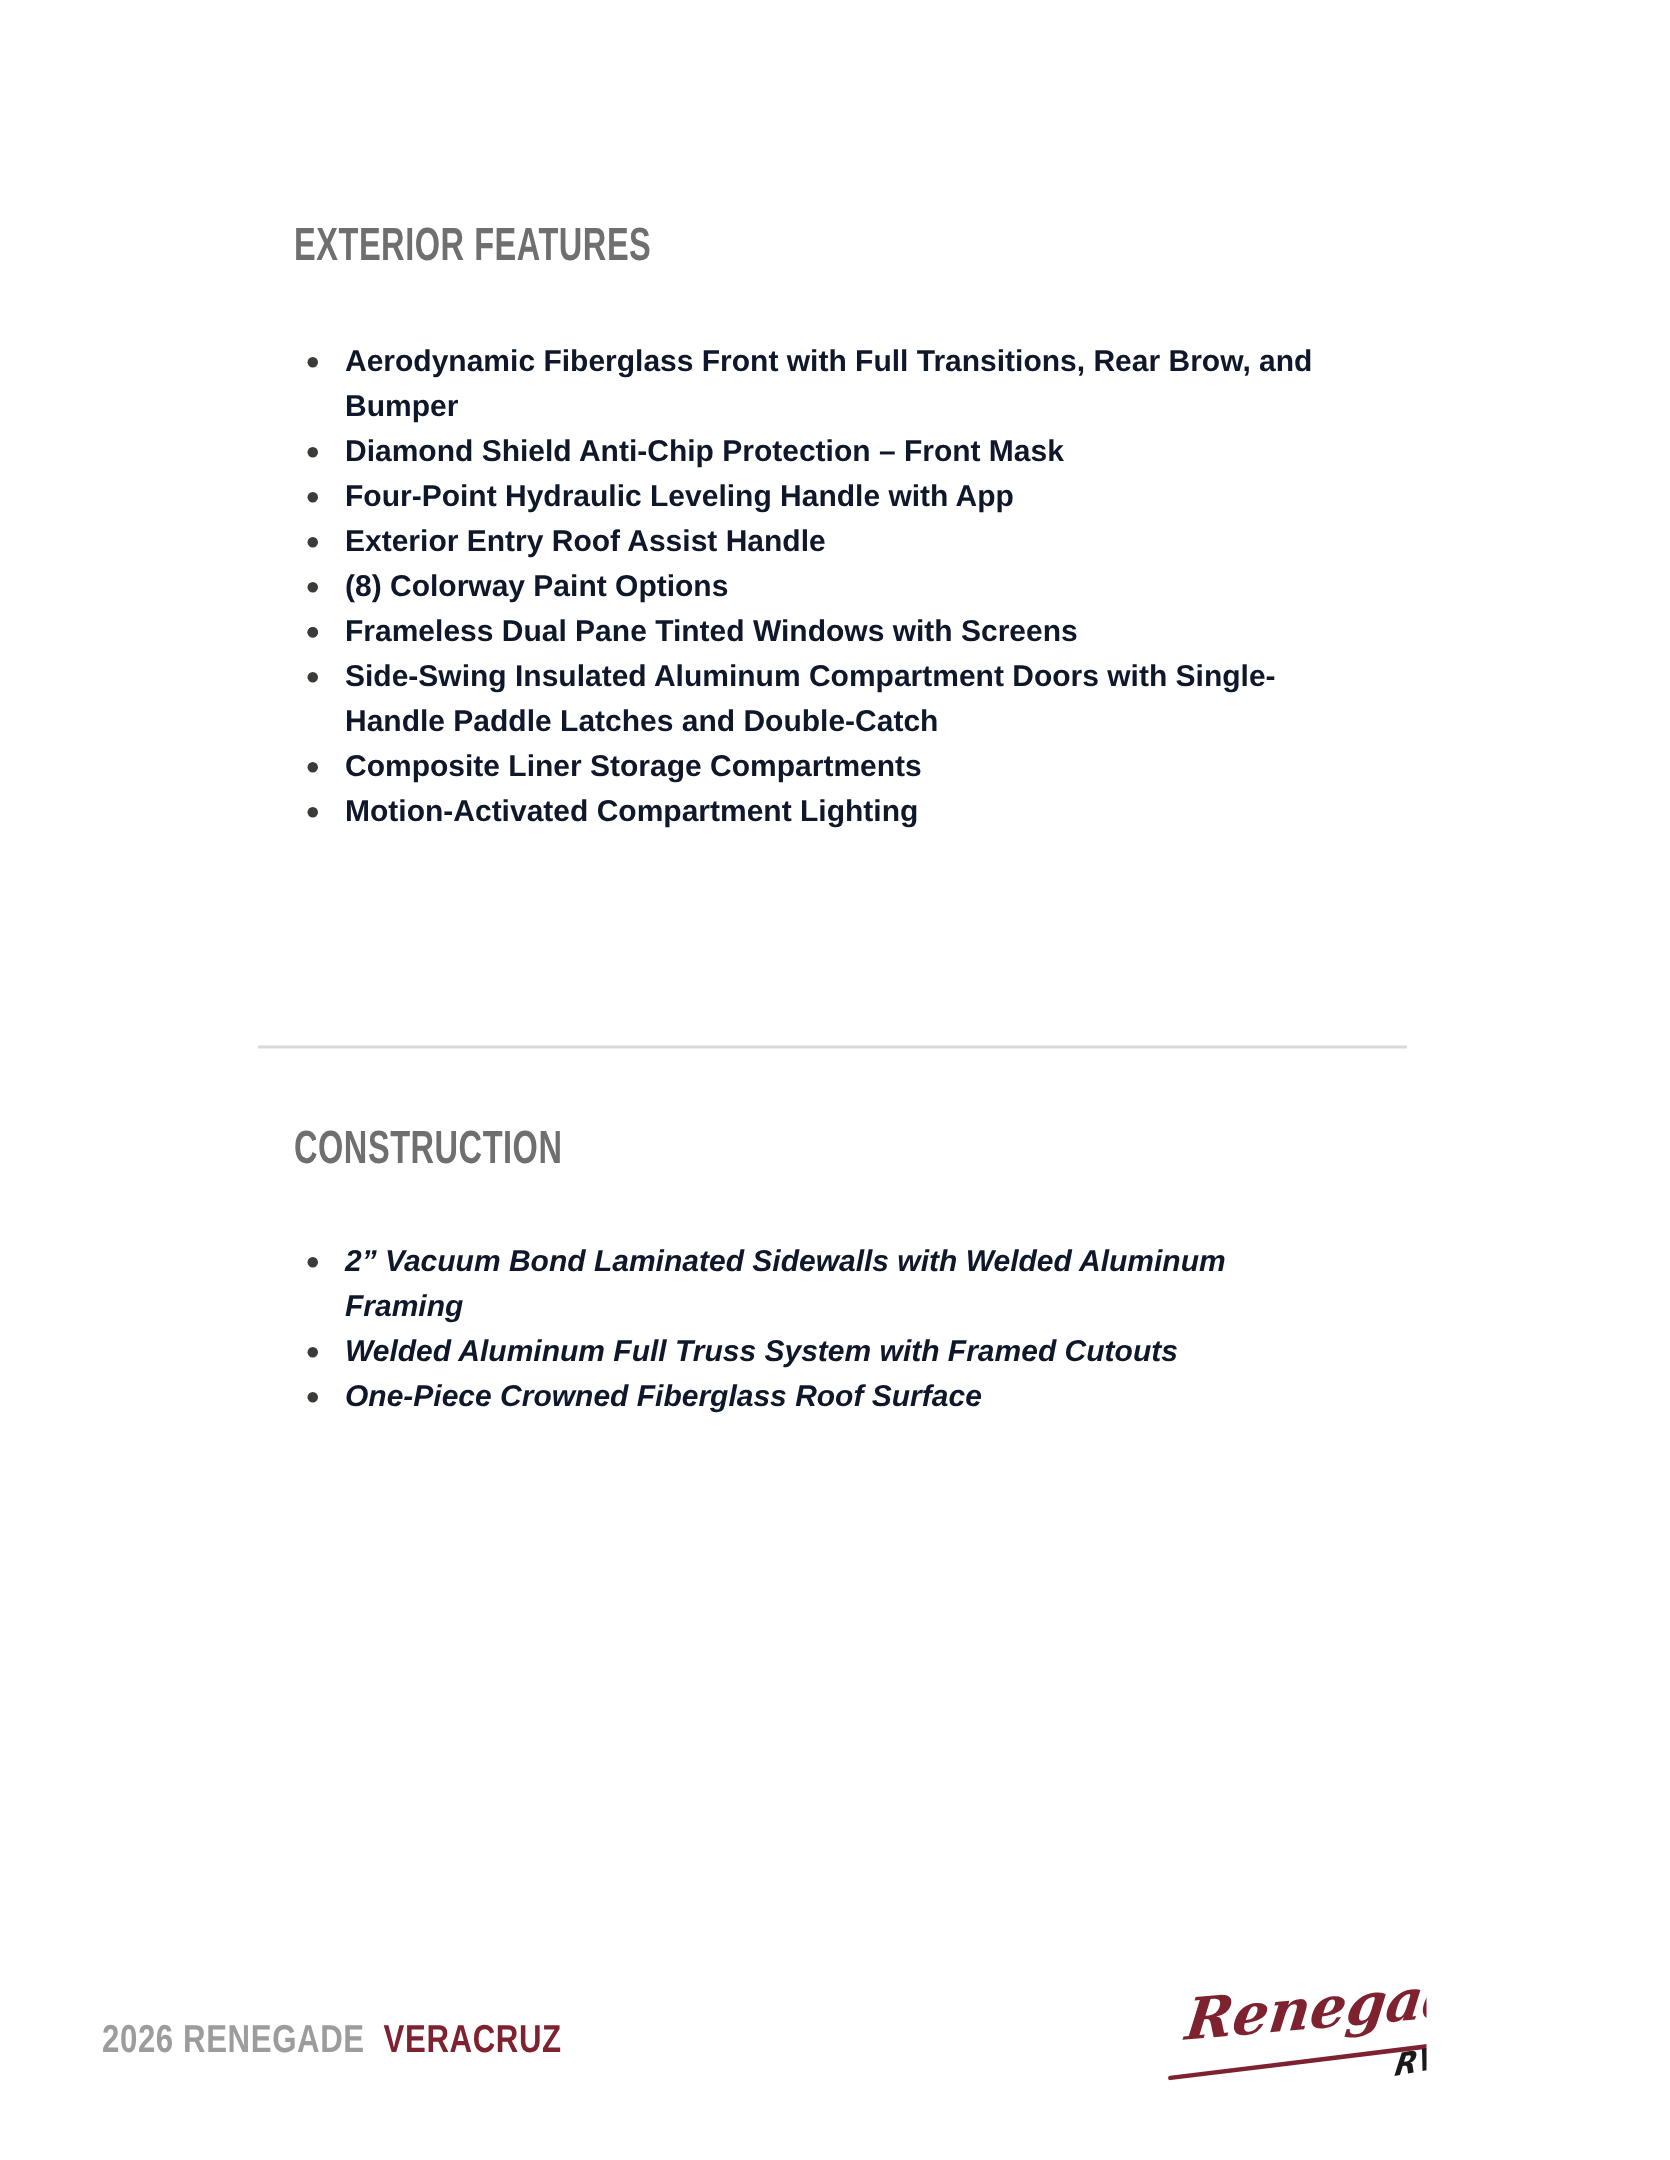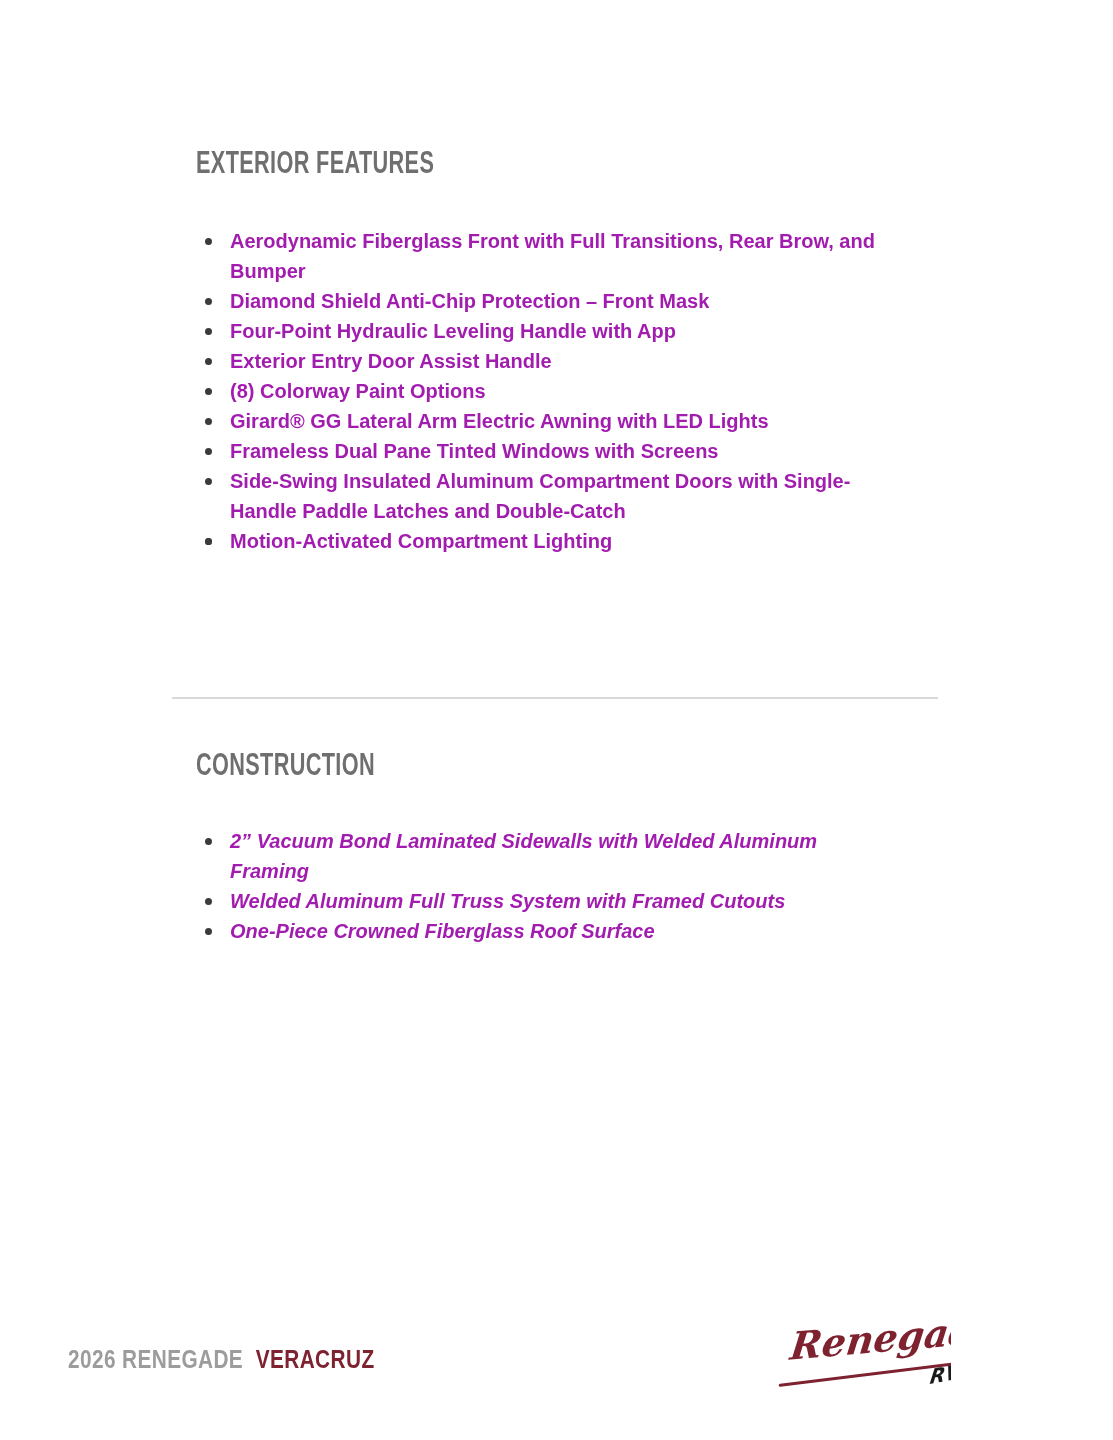--- a/index.html
+++ b/index.html
@@ -33,21 +33,21 @@
   ul.feature-list {
     position: absolute;
     left: 196px;
     width: 694px;
     margin: 0;
     padding: 0;
     list-style: none;
     font-size: 20px;
     line-height: 30px;
     font-weight: 700;
-    color: #a21caf;
+    color: #0f172a;
   }
   #exterior-list { top: 226px; }
   #construction-list { top: 826px; font-style: italic; }
   ul.feature-list li {
     position: relative;
     padding-left: 34px;
   }
   .dot {
     position: absolute;
     left: 9px;
@@ -140,26 +140,26 @@
 <body>
 
 <div class="page">
 
   <h2 class="section-title" id="exterior-title">EXTERIOR FEATURES</h2>
 
   <ul class="feature-list" id="exterior-list">
     <li><span class="dot"></span><span>Aerodynamic Fiberglass Front with Full Transitions, Rear Brow, and Bumper</span></li>
     <li><span class="dot"></span><span>Diamond Shield Anti-Chip Protection – Front Mask</span></li>
     <li><span class="dot"></span><span>Four-Point Hydraulic Leveling Handle with App</span></li>
-    <li><span class="dot"></span><span>Exterior Entry Door Assist Handle</span></li>
+    <li><span class="dot"></span><span>Exterior Entry Roof Assist Handle</span></li>
     <li><span class="dot"></span><span>(8) Colorway Paint Options</span></li>
-    <li><span class="dot"></span><span>Girard® GG Lateral Arm Electric Awning with LED Lights</span></li>
+    <li><span class="dot"></span></li>
     <li><span class="dot"></span><span>Frameless Dual Pane Tinted Windows with Screens</span></li>
     <li><span class="dot"></span><span>Side-Swing Insulated Aluminum Compartment Doors with Single-Handle Paddle Latches and Double-Catch</span></li>
-    <li><span class="dot"></span></li>
+    <li><span class="dot"></span><span>Composite Liner Storage Compartments</span></li>
     <li><span class="dot"></span><span>Motion-Activated Compartment Lighting</span></li>
   </ul>
 
   <div class="divider"></div>
 
   <h2 class="section-title" id="construction-title">CONSTRUCTION</h2>
 
   <ul class="feature-list" id="construction-list">
     <li><span class="dot"></span><span>2” Vacuum Bond Laminated Sidewalls with Welded Aluminum Framing</span></li>
     <li><span class="dot"></span><span>Welded Aluminum Full Truss System with Framed Cutouts</span></li>

